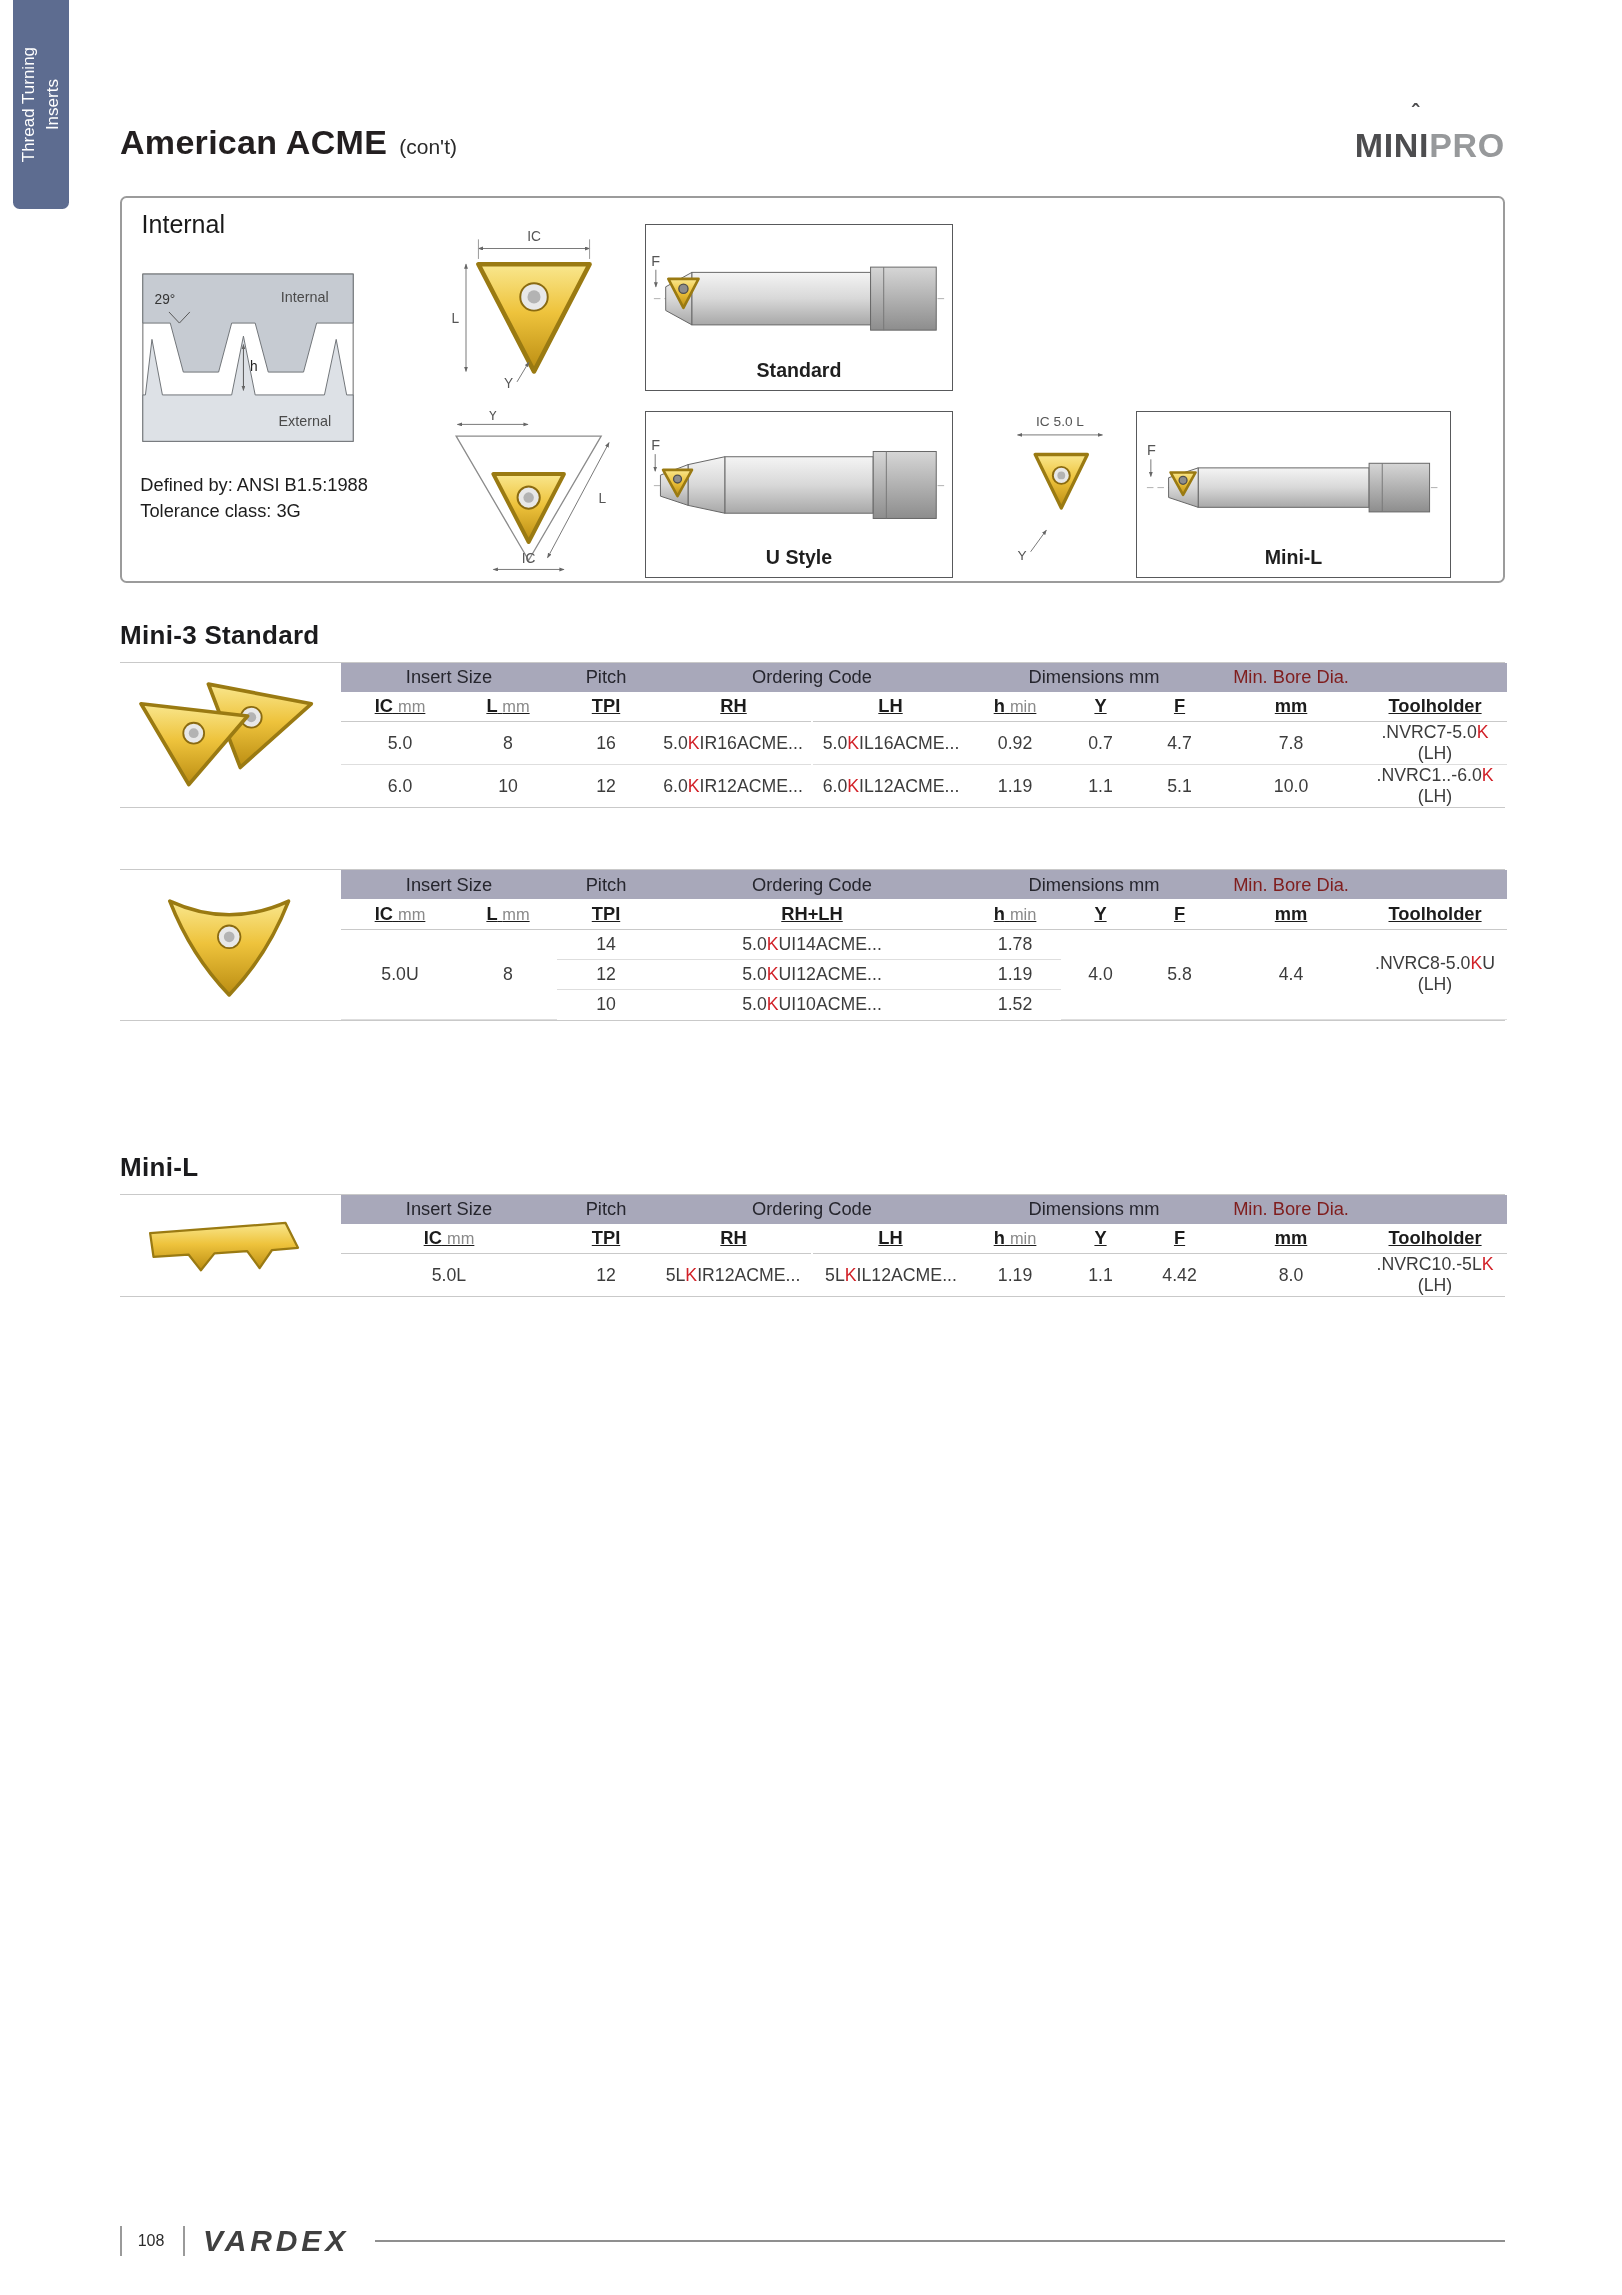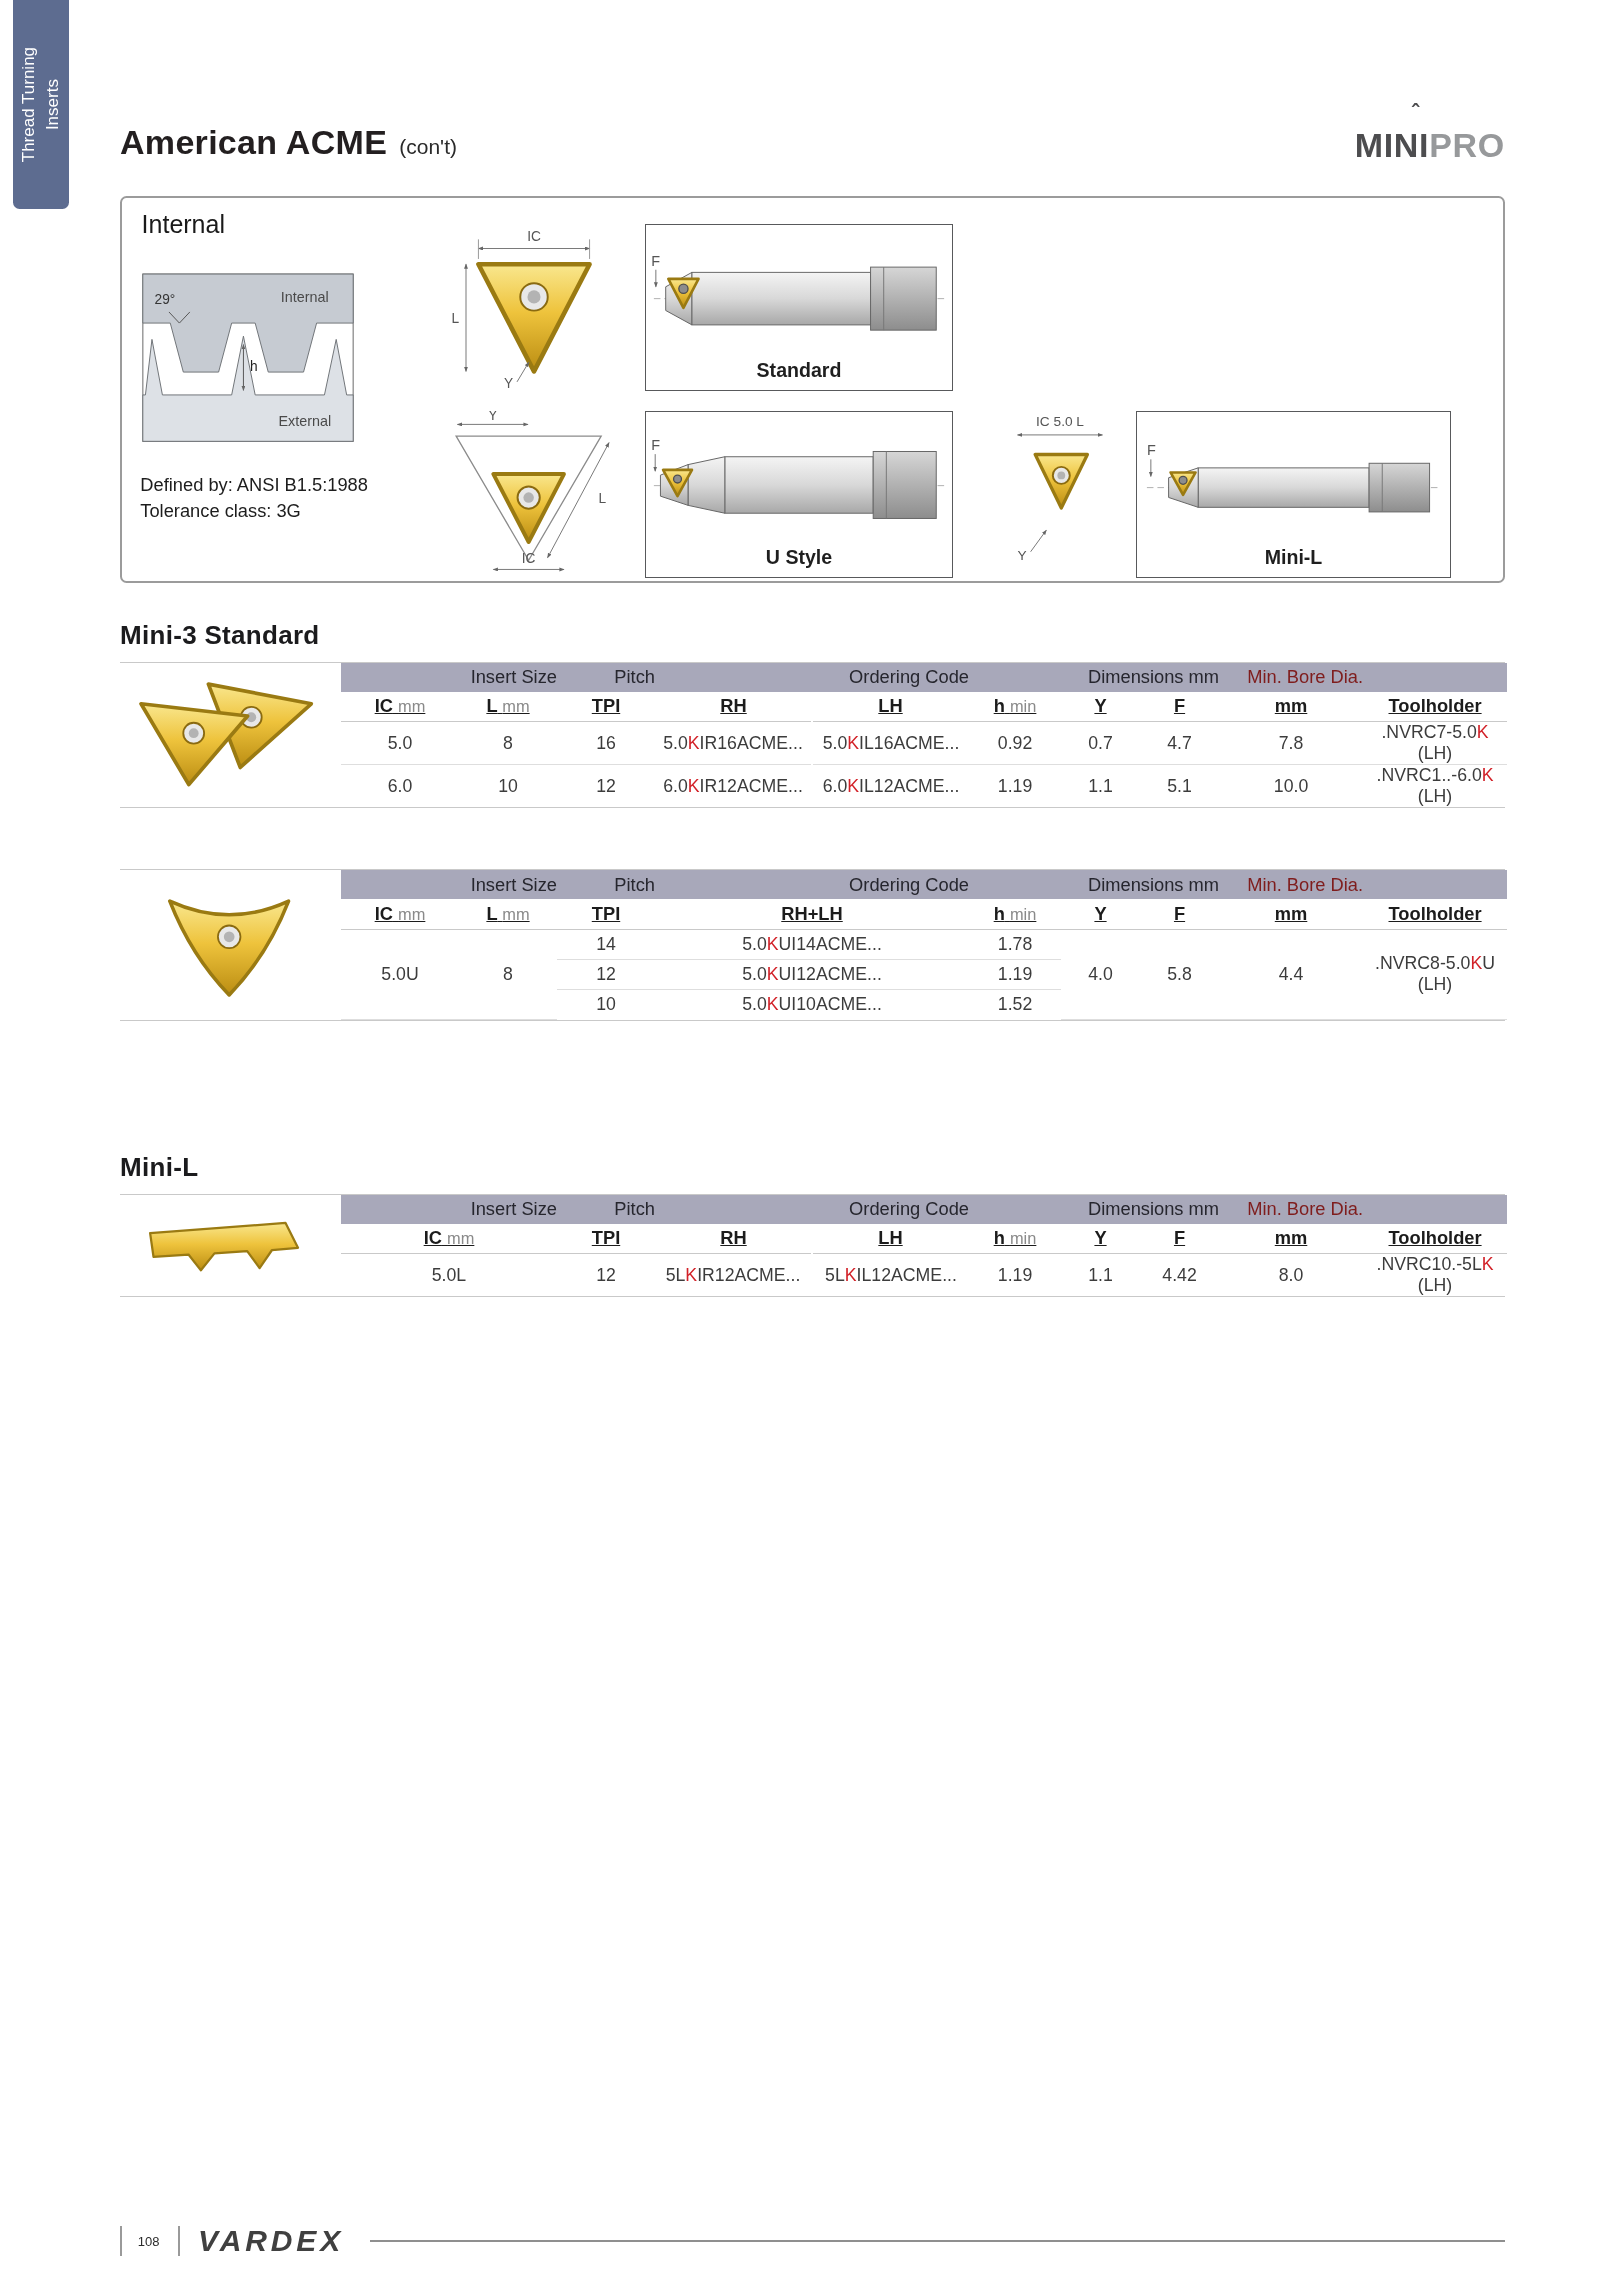--- a/index.html
+++ b/index.html
@@ -44,21 +44,21 @@
   
   .section { position:absolute; left:120px; width:1385px; }
   .sec-title { font-size:26px; font-weight:bold; color:#1b1b1d; letter-spacing:0.3px; margin-bottom:10.5px; }
   .tbl-wrap { position:relative; border-top:1.3px solid #c9c9c9; border-bottom:1.3px solid #c9c9c9;
     padding-left:221px; }
   .tbl-art { position:absolute; left:0; top:0; bottom:0; width:216px;
     display:flex; align-items:center; justify-content:center; }
 
   table.spec { border-collapse:collapse; table-layout:fixed; width:1165px; }
   .spec td, .spec th { padding:0; vertical-align:middle; }
-  tr.band td { background:#a8a8ba; height:29px; font-size:18.3px; color:#26262e; text-align:right; }
+  tr.band td { background:#a8a8ba; height:29px; font-size:18.3px; color:#26262e; text-align:center; }
   tr.band td.red-h { color:#7f1d1d; }
   tr.sub th { height:30px; background:#fff; font-size:18.3px; color:#1c1c1c; font-weight:bold;
     text-align:center; border-bottom:0.7px solid #c9c9c9;text-decoration:underline; }
   tr.sub th .u { font-weight:normal; color:#8a8a8a; font-size:16.4px; }
   tr.dr td { height:34px; font-size:17.7px; color:#3c3c3c; text-align:center; background:#fff;
     border-bottom:0.7px solid #dedede; }
   .spec tr.dr:last-child td { border-bottom:none; }
   table.u-spec tr.dr td { height:30px; }
   table.ml-spec tr.dr td { height:35px; }
   td.gray { background:#ececec; }
@@ -69,21 +69,21 @@
   .redtxt { color:#d22128; }
 
   .sec-standard { top:620px; }
   .sec-ustyle   { top:869px; }
   .sec-minil    { top:1152px; }
 
   
   .footer { position:absolute; left:120px; top:2224px; width:1385px;
     display:flex; align-items:center; }
   .f-bar { width:2px; height:30px; background:#9a9a9a; margin-right:15.7px; }
-  .f-num { font-size:13px; color:#2c2c2c;text-align:right; }
+  .f-num { font-size:16px; color:#2c2c2c;text-align:right; }
   .f-div { width:2px; height:30px; background:#9a9a9a; margin:0 18.3px; }
   .f-logo { font-size:30px; font-weight:bold; font-style:italic; color:#404040; letter-spacing:3.9px; }
   .f-line { flex:1; height:2.6px; background:#8f8f8f; margin-left:26px; }
 </style>
 </head>
 <body>
 
 <div class="page">
 
   <svg width="0" height="0" style="position:absolute">

